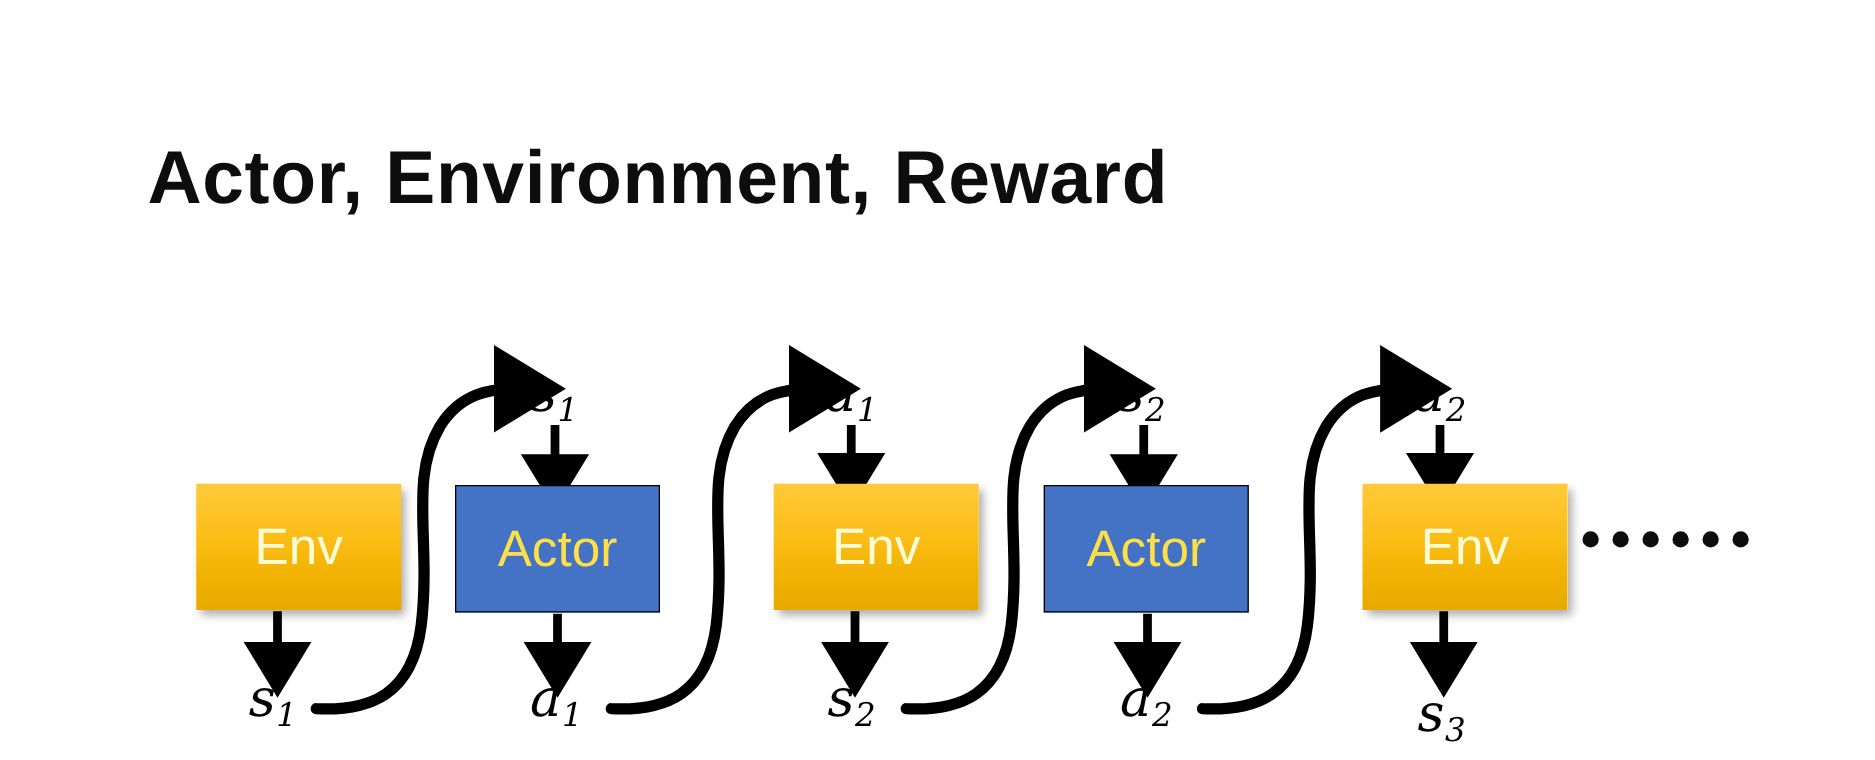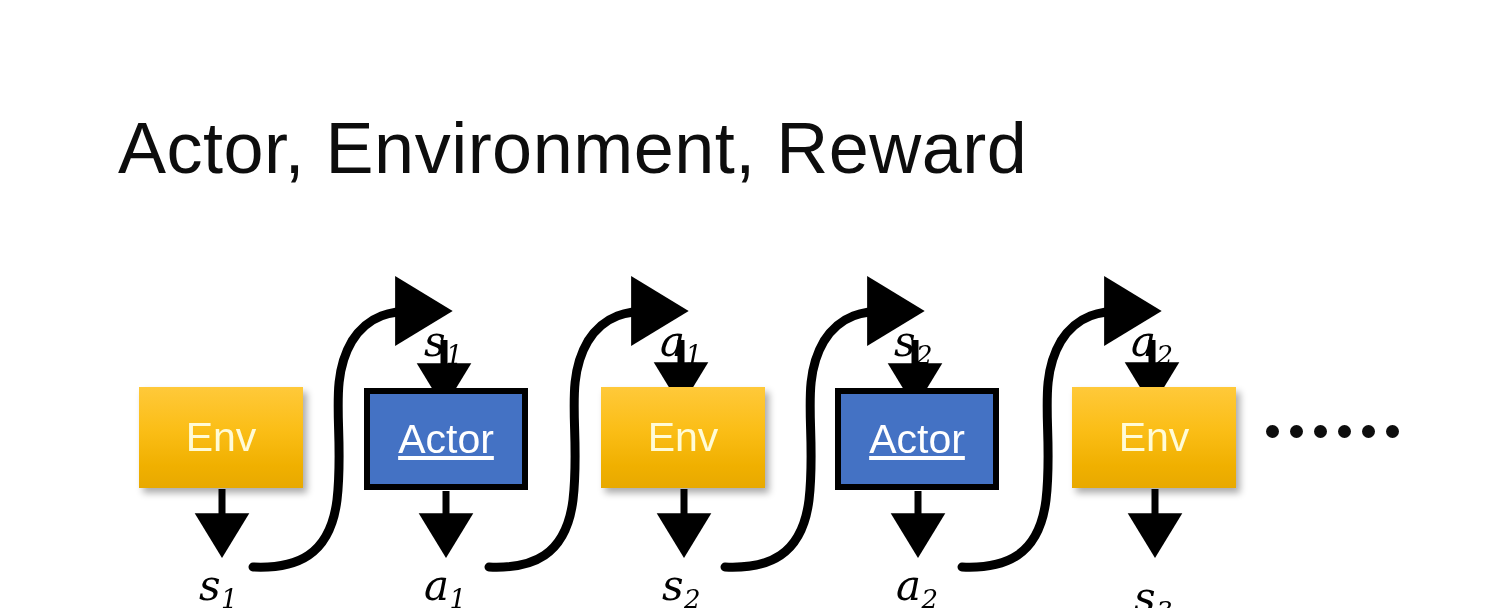--- a/index.html
+++ b/index.html
@@ -14,22 +14,22 @@
     overflow: hidden;
     font-family: "Liberation Sans", sans-serif;
   }
 
   
   #slide-title {
     position: absolute;
     left: 118px;
     top: 112px;
     font-family: "Liberation Sans", sans-serif;
-    font-size: 72px;
-    font-weight: 400;
+    font-size: 60px;
+    font-weight: 700;
     line-height: 1;
     color: #0d0d0d;
     letter-spacing: 0.5px;
     white-space: nowrap;
   }
 
   
   #diagram {
     position: absolute;
     left: 0;
@@ -48,40 +48,39 @@
     font-family: "Liberation Sans", sans-serif;
     font-weight: 400;
     font-size: 41px;
     line-height: 1;
     user-select: none;
   }
   .block.env {
     background: linear-gradient(180deg, #FFC93A 0%, #FBBE17 42%, #F0B000 78%, #E8A900 100%);
     color: #FFFBD6;
     box-shadow: 4px 5px 7px rgba(0,0,0,0.33);
+    margin-left: 18px;
   }
   .block.actor {
     background: #4472C4;
-    color: #ffffff;
-    border: 6px solid #000000;
+    color: #fde047;
+    border: 1px solid #000000;
     box-shadow: none;
-    text-decoration: underline;
   }
 
   
   .mathlabel {
     position: absolute;
     font-family: "DejaVu Serif", serif;
     font-style: italic;
     font-size: 42px;
     line-height: 1;
     color: #000000;
     white-space: nowrap;
     user-select: none;
-    margin-top: 27px;
   }
   .mathlabel .sub {
     font-size: 0.62em;
     font-style: italic;
     vertical-align: baseline;
     position: relative;
     top: 0.30em;
     left: 0.02em;
   }
 

